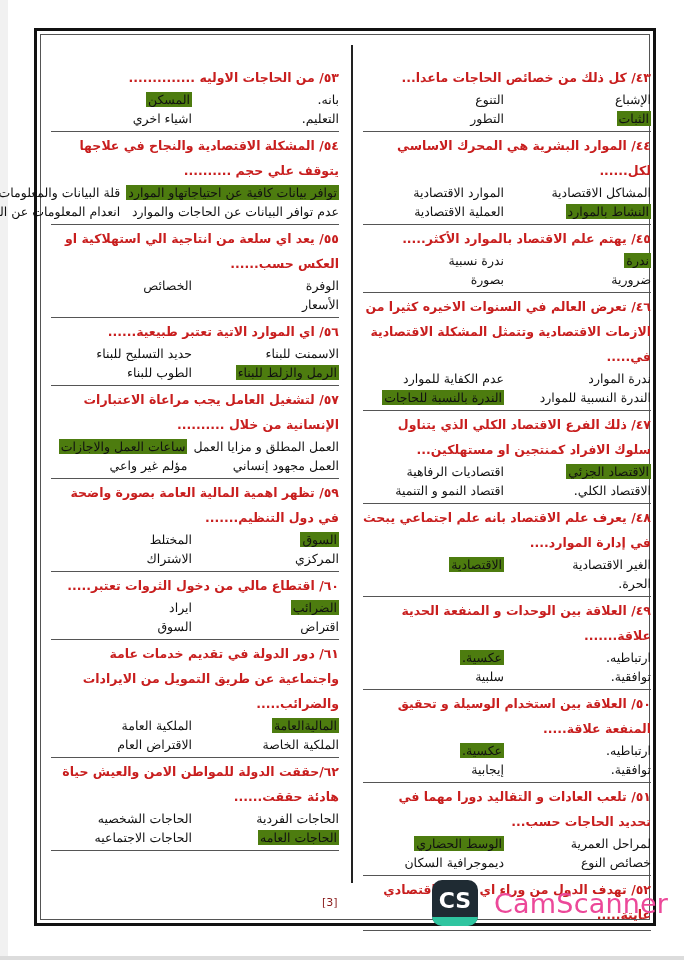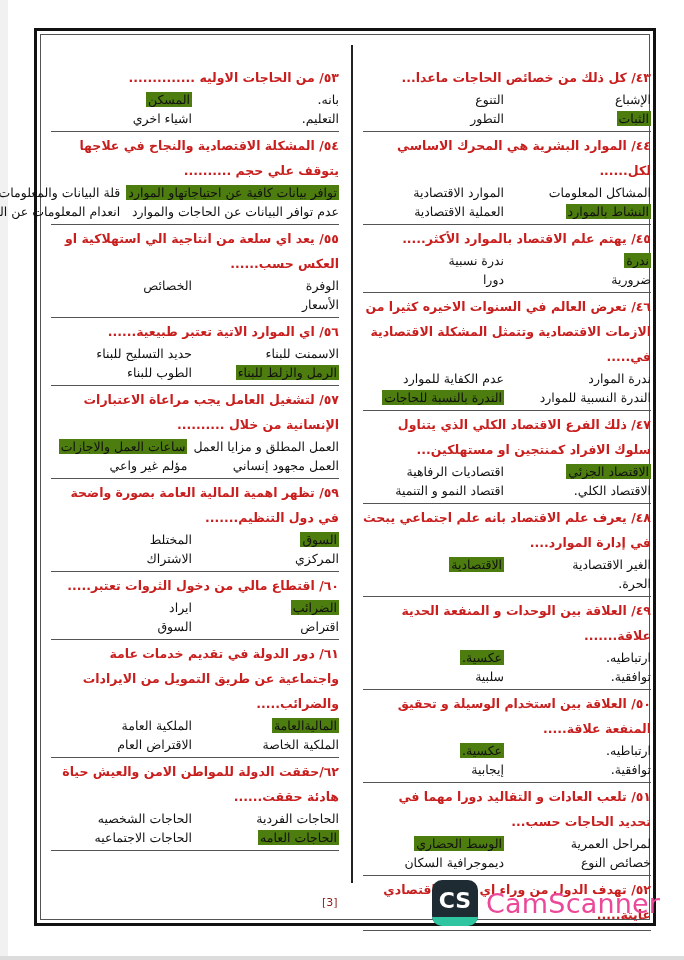--- a/index.html
+++ b/index.html
@@ -27,21 +27,21 @@
       font-family: "DejaVu Sans", sans-serif;
     }
     .opts { display: grid; grid-template-columns: 1fr 1fr; column-gap: 6px; }
     .opts.single { grid-template-columns: 1fr 1fr; text-align: right; }
     .opt { font-size: 12.5px; line-height: 19px; color: #111; font-family: "DejaVu Serif", serif; white-space: nowrap; }
     .opt span.hl { background: #4d7c0f; padding: 0 2px; }
     .footer-page {
       position: absolute; left: 322px; top: 896px; font-size: 11px; color: #8a1c1c;
       font-family: "DejaVu Sans", sans-serif;
     }
-    .cs-wrap { position: absolute; left: 432px; top: 880px; display: flex; align-items: center; gap: 8px; }
+    .cs-wrap { position: absolute; left: 432px; top: 880px; display: flex; align-items: center; gap: 16px; }
     .cs-logo {
       width: 46px; height: 46px; border-radius: 10px; background: #1f2b33; position: relative; overflow: hidden;
       display: flex; align-items: center; justify-content: center;
     }
     .cs-logo .cs-text { color: #fff; font-weight: bold; font-size: 22px; font-family: "DejaVu Sans", sans-serif; margin-top: -6px; }
     .cs-logo .cs-bar { position: absolute; left: 0; right: 0; bottom: 0; height: 9px; background: #2fc5a0; }
     .cs-name { font-size: 27px; color: #ec4899; font-family: "DejaVu Sans", sans-serif; letter-spacing: 0.2px; }
   </style>
 </head>
 <body>
@@ -58,33 +58,33 @@
           <div class="opts">
             <div class="opt"><span>الإشباع</span></div>
             <div class="opt"><span>التنوع</span></div>
             <div class="opt"><span class="hl">الثبات</span></div>
             <div class="opt"><span>التطور</span></div>
           </div>
         </div>
         <div class="q">
           <div class="q-title">٤٤/ الموارد البشرية هي المحرك الاساسي لكل......</div>
           <div class="opts">
-            <div class="opt"><span>المشاكل المعلومات</span></div>
+            <div class="opt"><span>المشاكل الاقتصادية</span></div>
             <div class="opt"><span>الموارد الاقتصادية</span></div>
             <div class="opt"><span class="hl">النشاط بالموارد</span></div>
             <div class="opt"><span>العملية الاقتصادية</span></div>
           </div>
         </div>
         <div class="q">
           <div class="q-title">٤٥/ يهتم علم الاقتصاد بالموارد الأكثر.....</div>
           <div class="opts">
             <div class="opt"><span class="hl">ندرة</span></div>
             <div class="opt"><span>ندرة نسبية</span></div>
             <div class="opt"><span>ضرورية</span></div>
-            <div class="opt"><span>دورا</span></div>
+            <div class="opt"><span>بصورة</span></div>
           </div>
         </div>
         <div class="q">
           <div class="q-title">٤٦/ تعرض العالم في السنوات الاخيره كثيرا من الازمات الاقتصادية وتتمثل المشكلة الاقتصادية في.....</div>
           <div class="opts single">
             <div class="opt"><span>ندرة الموارد</span></div>
             <div class="opt"><span>عدم الكفاية للموارد</span></div>
             <div class="opt"><span>الندرة النسبية للموارد</span></div>
             <div class="opt"><span class="hl">الندرة بالنسبة للحاجات</span></div>
           </div>

